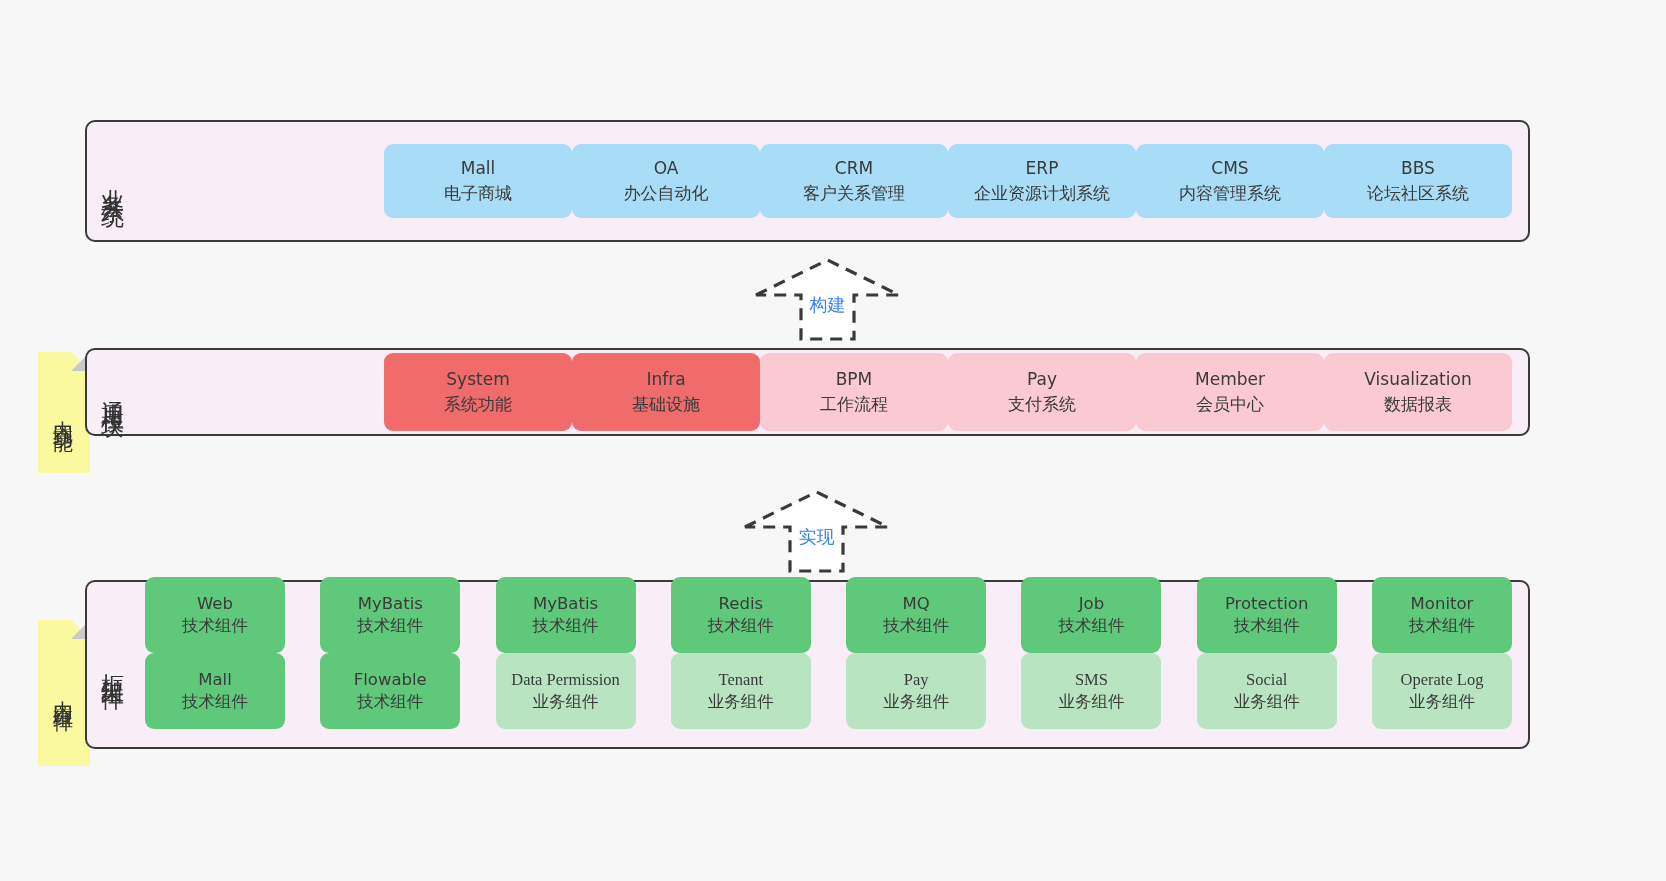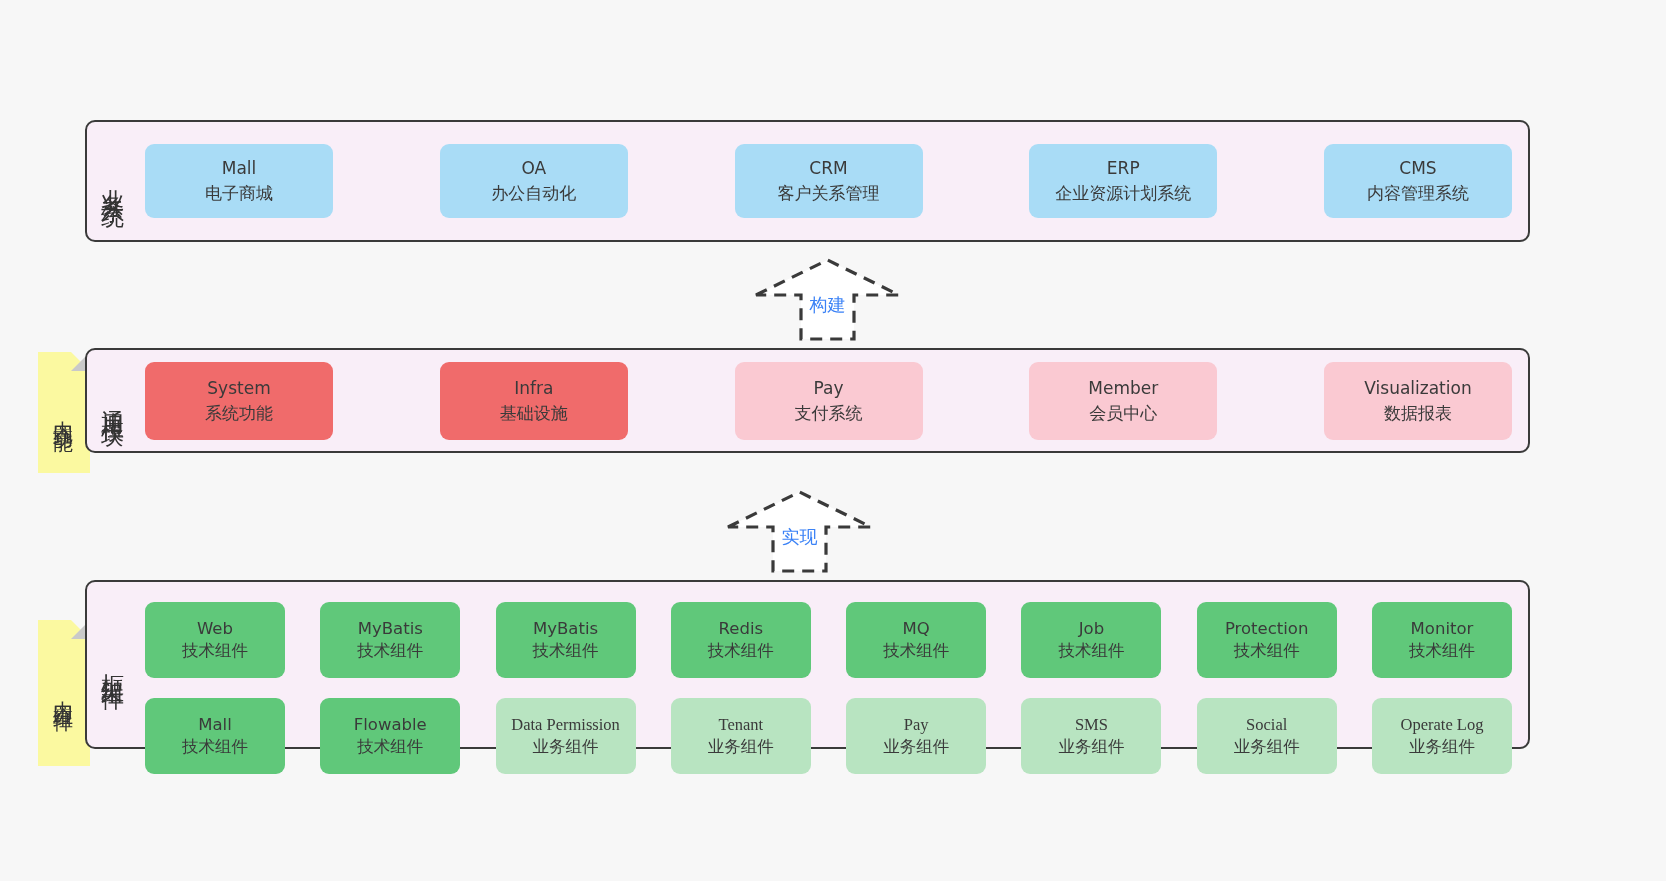--- a/index.html
+++ b/index.html
@@ -1,42 +1,42 @@
 <!DOCTYPE html>
 <html><head>
 <meta charset="utf-8">
 <style>
   html,body{margin:0;padding:0;background:#f7f7f7;font-family:"DejaVu Sans","Liberation Sans",sans-serif;color:#333;}
   .canvas{position:relative;width:1666px;height:881px;background:#f7f7f7;overflow:hidden;}
 
   
   .band{position:absolute;left:85px;width:1445px;background:#f9eef8;border:2px solid #3a3a3a;border-radius:10px;box-sizing:border-box;z-index:2;}
   .band1{top:120px;height:122px;}
-  .band2{top:348px;height:105px;}
+  .band2{top:348px;height:88px;}
   .band3{top:580px;height:169px;}
   .band-label{position:absolute;left:11px;top:50%;transform:translateY(-50%);writing-mode:vertical-rl;text-orientation:upright;font-size:23px;letter-spacing:5px;color:#333;}
-  .band-content{position:absolute;left:58px;right:16px;top:0;bottom:0;display:flex;align-items:center;justify-content:space-between;gap:20px;}
+  .band-content{position:absolute;left:58px;right:16px;top:0;bottom:0;display:flex;align-items:center;justify-content:flex-end;}
   .band3 .band-content{top:20px;bottom:18px;flex-direction:column;align-items:stretch;}
   .row8{display:flex;justify-content:space-between;}
 
   
   .box{border-radius:9px;display:flex;flex-direction:column;align-items:center;justify-content:center;text-align:center;line-height:1.45;font-size:17px;color:#3a3a3a;}
   .wide{width:188px;height:74px;}
   .band2 .wide{height:78px;}
   .cell{width:140px;height:76px;line-height:1.35;font-size:16.5px;}
   .blue{background:#a9dcf6;}
   .red{background:#f06b6b;}
   .pink{background:#fac9d2;}
   .green{background:#60c87a;}
   .green-light{background:#b8e4c1;font-family:Liberation Serif, serif;}
 
   
   .arrow{position:absolute;width:155px;height:88px;z-index:1;}
   .arrow1{left:750px;top:255px;}
-  .arrow2{left:722px;top:487px;text-align:center;}
+  .arrow2{left:739px;top:487px;text-align:center;}
   .arrow svg{position:absolute;inset:0;}
   .arrow-label{position:absolute;left:50%;top:38px;transform:translateX(-50%);background:#ffffff;padding:0 3px;font-size:18px;color:#3b82f6;white-space:nowrap;}
 
   
   .sticky{position:absolute;left:38px;width:52px;background:#fbf9a0;z-index:1;display:flex;align-items:center;justify-content:center;}
   .sticky1{top:352px;height:121px;}
   .sticky2{top:620px;height:146px;}
   .sticky .fold{position:absolute;top:0;right:0;width:0;height:0;border-left:19px solid transparent;border-top:19px solid #f7f7f7;}
   .sticky .fold:after{content:"";position:absolute;left:-19px;top:-19px;width:0;height:0;border-left:19px solid transparent;border-bottom:19px solid #c9c9c9;}
   .sticky-text{writing-mode:vertical-rl;text-orientation:upright;font-size:20px;letter-spacing:4px;color:#333;}
@@ -71,20 +71,24 @@
         <div>客户关系管理</div>
       </div>
       <div class="box wide blue">
         <div>ERP</div>
         <div>企业资源计划系统</div>
       </div>
       <div class="box wide blue">
         <div>CMS</div>
         <div>内容管理系统</div>
       </div>
+      <div class="box wide blue">
+        <div>BBS</div>
+        <div>论坛社区系统</div>
+      </div>
     </div>
   </section>
 
   <div class="arrow arrow1">
     <svg viewBox="0 0 155 88">
       <path d="M6 40 L77.5 5 L149 40 L104 40 L104 84 L51 84 L51 40 Z" fill="#ffffff" stroke="#3a3a3a" stroke-width="3.2" stroke-dasharray="12 8" stroke-linejoin="miter"></path>
     </svg>
     <span class="arrow-label">构建</span>
   </div>
 
@@ -93,20 +97,24 @@
     <div class="band-content">
       <div class="box wide red">
         <div>System</div>
         <div>系统功能</div>
       </div>
       <div class="box wide red">
         <div>Infra</div>
         <div>基础设施</div>
       </div>
       <div class="box wide pink">
+        <div>BPM</div>
+        <div>工作流程</div>
+      </div>
+      <div class="box wide pink">
         <div>Pay</div>
         <div>支付系统</div>
       </div>
       <div class="box wide pink">
         <div>Member</div>
         <div>会员中心</div>
       </div>
       <div class="box wide pink">
         <div>Visualization</div>
         <div>数据报表</div>

